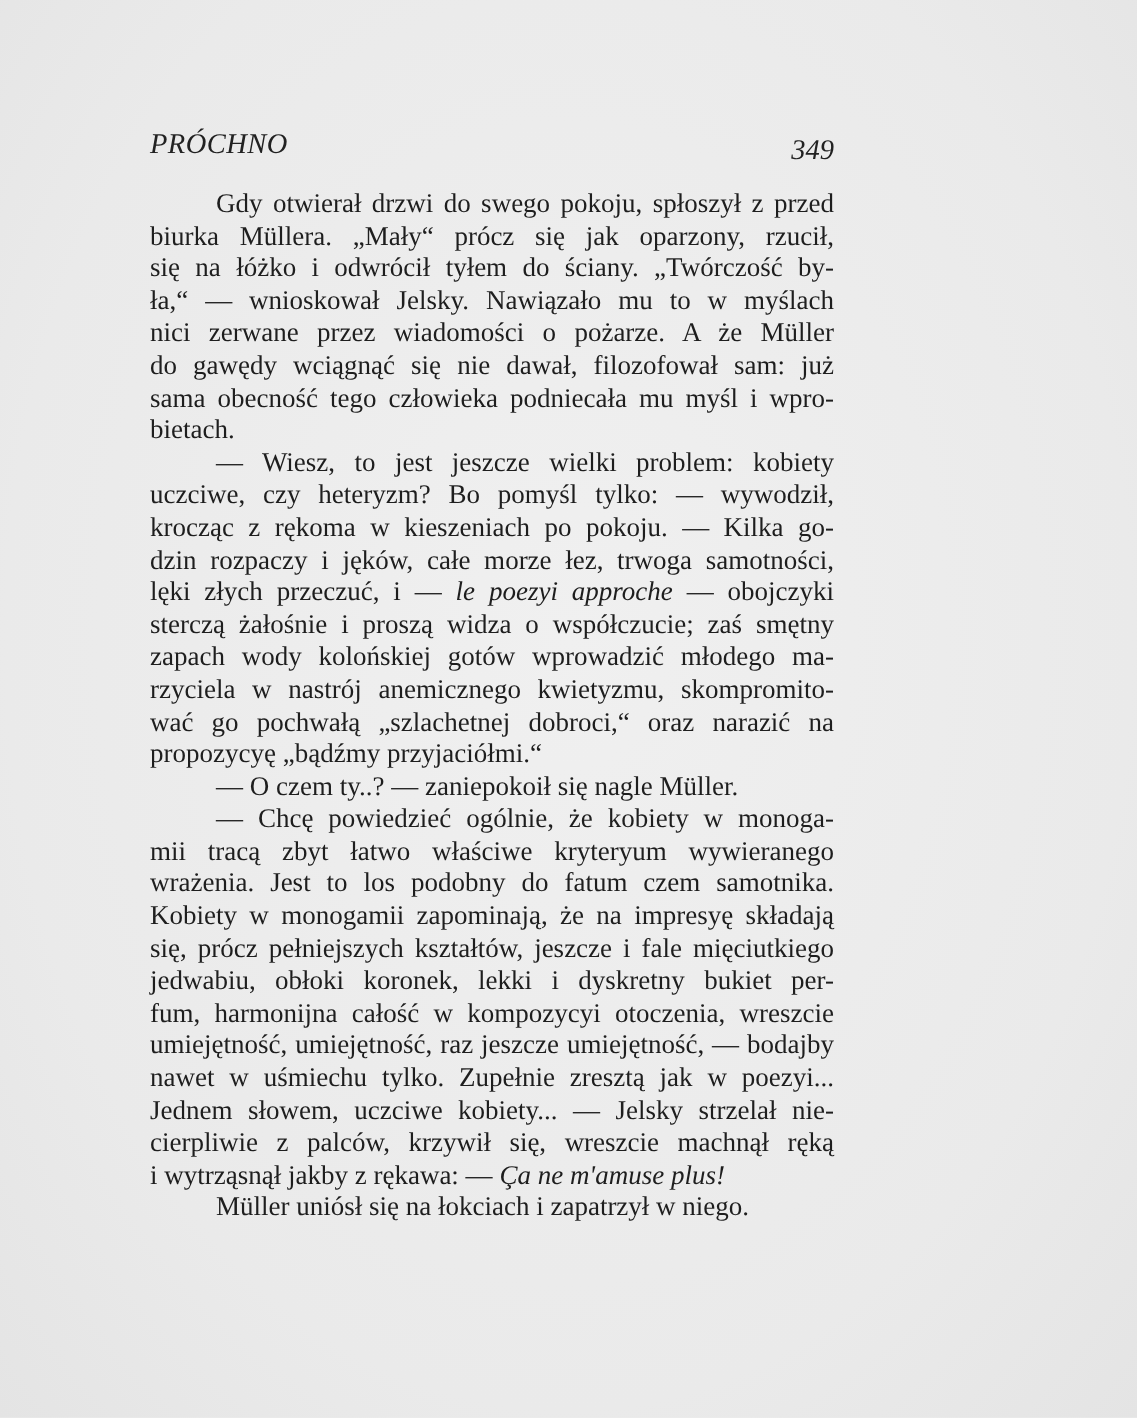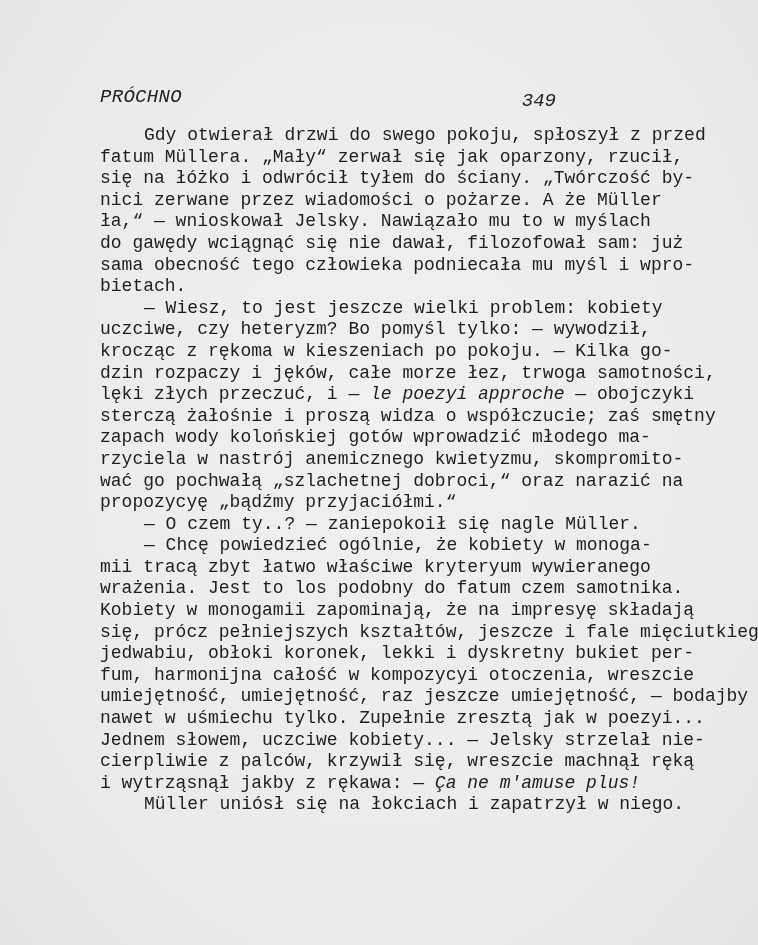--- a/index.html
+++ b/index.html
@@ -6,21 +6,20 @@
   body {
     width: 758px; height: 945px; overflow: hidden;
     background: #ececec;
     font-family: "Liberation Serif", "DejaVu Serif", serif;
     color: #1e1e1e;
     position: relative;
   }
   .page {
     position: absolute; left: 0; top: 0; width: 758px; height: 945px;
     background: radial-gradient(ellipse at 50% 45%, #f0f0f0 0%, #eaeaea 70%, #e4e4e4 100%);
-    font-family: Liberation Mono, monospace;
   }
   .header {
     position: absolute; top: 86px; left: 100px; width: 456px; height: 28px;
   }
   .running-title {
     position: absolute; left: 0; top: 0;
     font-style: italic; font-size: 19px; letter-spacing: 0.3px; color: #222;
   }
   .page-number {
     position: absolute; right: 0; top: 4px;
@@ -44,24 +43,24 @@
 <div class="page">
   <div class="header">
     <span class="running-title">PRÓCHNO</span>
     <span class="page-number">349</span>
   </div>
 
   <div class="text">
 
     <div>
       <span class="line indent">Gdy otwierał drzwi do swego pokoju, spłoszył z przed</span>
-      <span class="line">fatum Müllera. „Mały“ zerwał się jak oparzony, rzucił,</span>
+      <span class="line">biurka Müllera. „Mały“ prócz się jak oparzony, rzucił,</span>
       <span class="line">się na łóżko i odwrócił tyłem do ściany. „Twórczość by-</span>
+      <span class="line">ła,“ — wnioskował Jelsky. Nawiązało mu to w myślach</span>
       <span class="line">nici zerwane przez wiadomości o pożarze. A że Müller</span>
-      <span class="line">ła,“ — wnioskował Jelsky. Nawiązało mu to w myślach</span>
       <span class="line">do gawędy wciągnąć się nie dawał, filozofował sam: już</span>
       <span class="line">sama obecność tego człowieka podniecała mu myśl i wpro-</span>
       <span class="line last">bietach.</span>
     </div>
 
     <div>
       <span class="line indent">— Wiesz, to jest jeszcze wielki problem: kobiety</span>
       <span class="line">uczciwe, czy heteryzm? Bo pomyśl tylko: — wywodził,</span>
       <span class="line">krocząc z rękoma w kieszeniach po pokoju. — Kilka go-</span>
       <span class="line">dzin rozpaczy i jęków, całe morze łez, trwoga samotności,</span>

